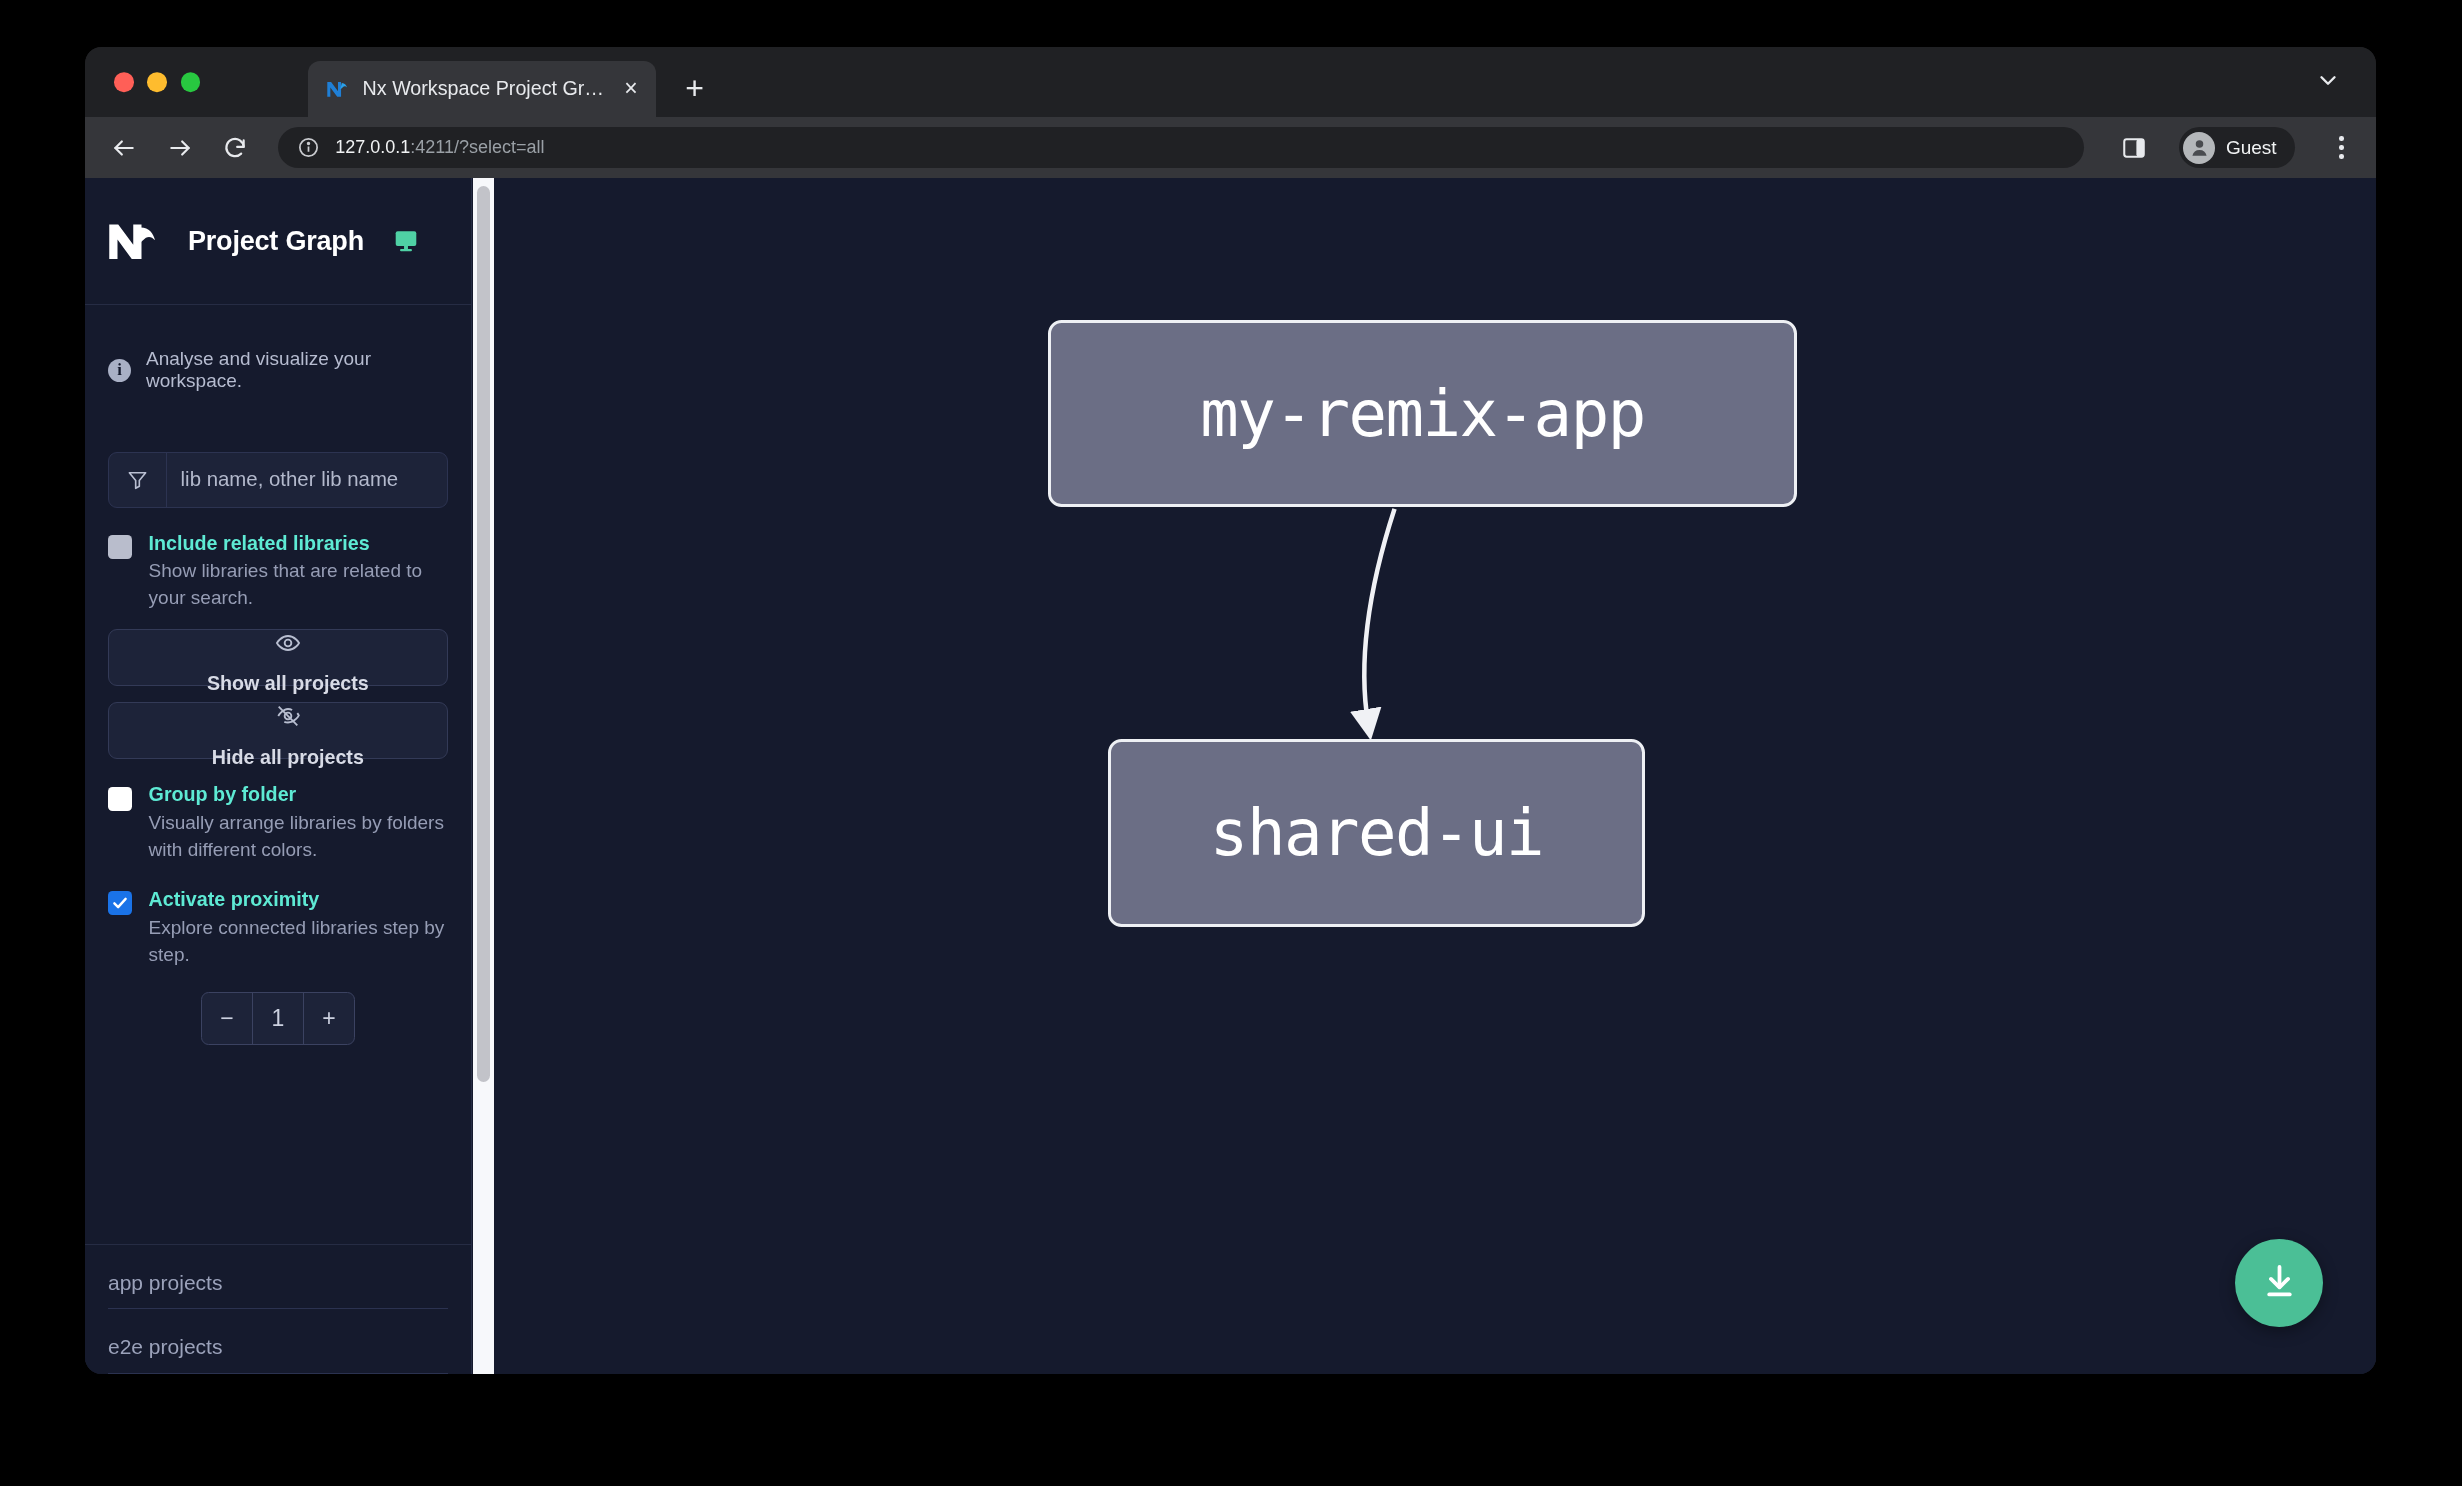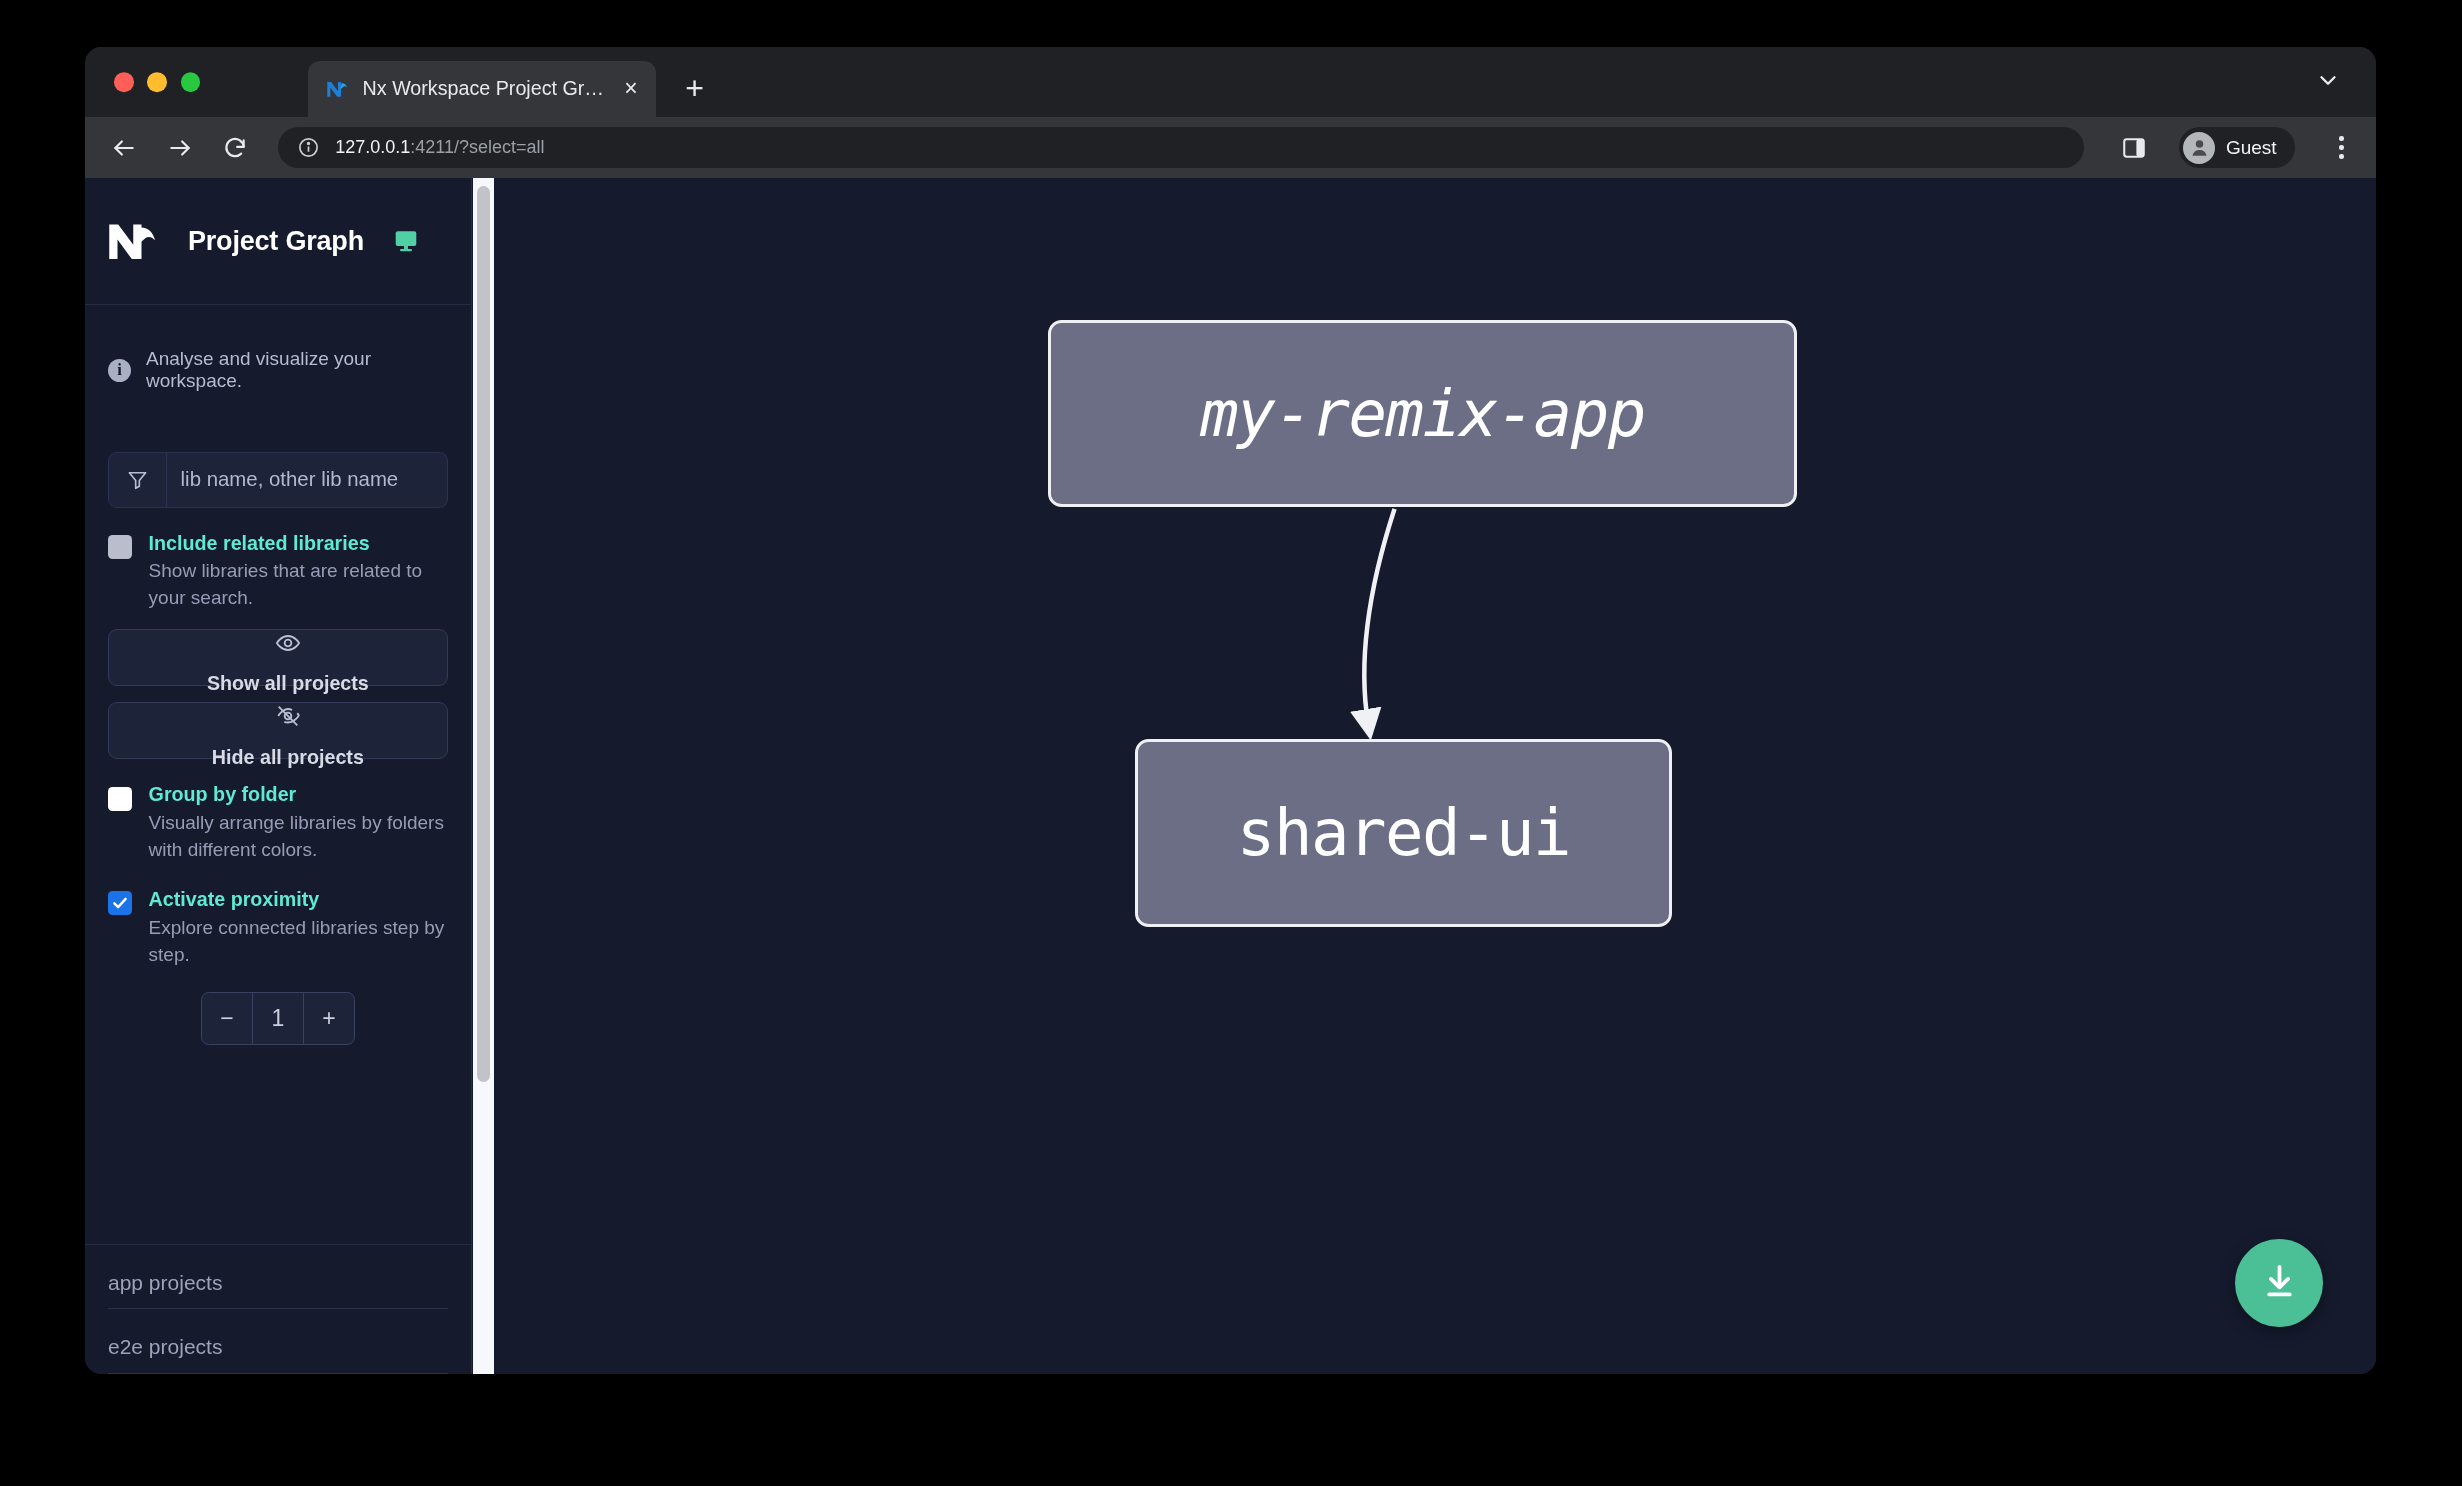--- a/index.html
+++ b/index.html
@@ -327,24 +327,23 @@
     border-radius: 13.6px;
     display: flex; align-items: center; justify-content: center;
     color: #ffffff;
     font-family: "DejaVu Sans Mono", monospace;
     letter-spacing: -1.5px;
   }
   #node-my-remix-app {
     left: 576px; top: 142px;
     width: 749px; height: 187px;
     font-size: 64px;
-    font-style: italic;
   }
   #node-shared-ui {
-    left: 663px; top: 561px;
+    left: 636px; top: 561px;
     width: 537px; height: 188px;
     font-size: 64px;
   }
   #edge-svg {
     position: absolute; left: 0; top: 0;
     width: 100%; height: 100%;
     pointer-events: none;
   }
 
   

